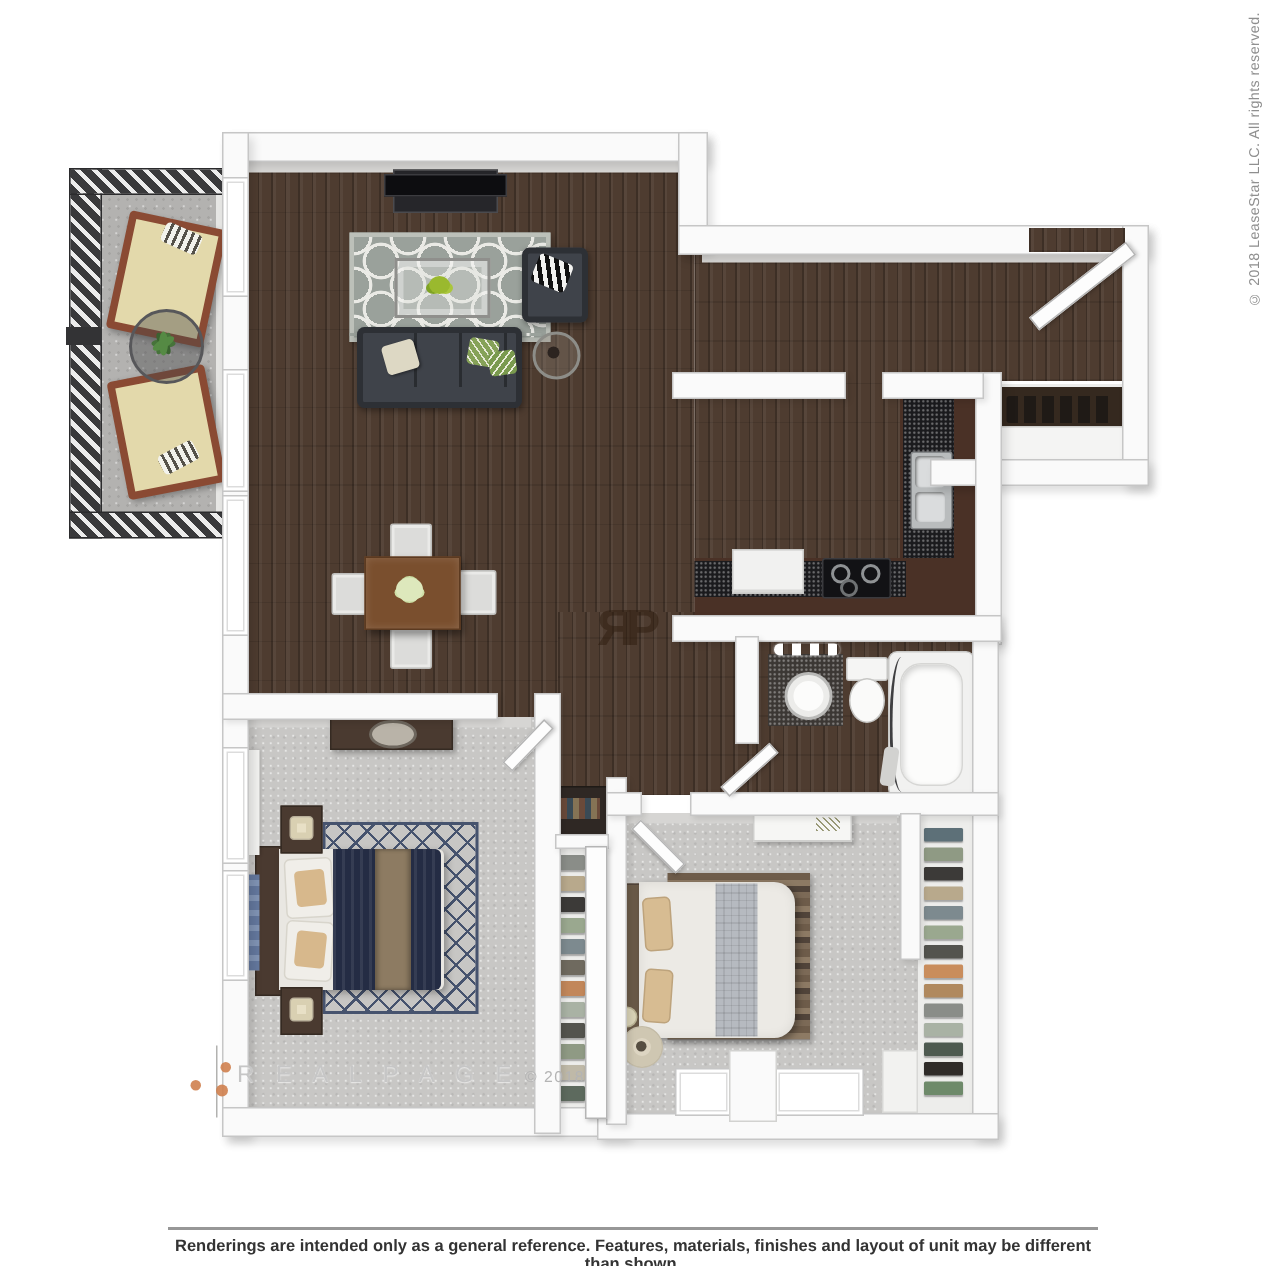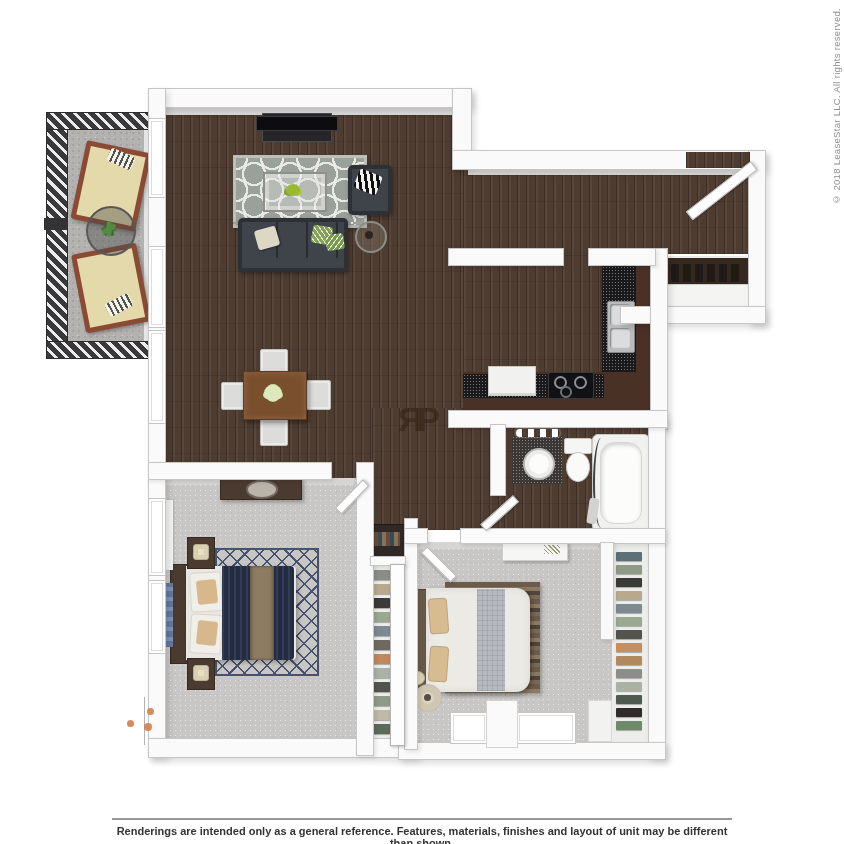--- a/index.html
+++ b/index.html
@@ -255,20 +255,23 @@
   <div class="abs door-leaf" style="left:424px;top:545px;width:40px;height:7px;transform:rotate(45deg);transform-origin:left center;"></div>
   <div class="abs door-leaf" style="left:472px;top:494px;width:42px;height:7px;transform:rotate(-42deg);transform-origin:right center;"></div>
 
   <div class="monogram" style="left:398px;top:402px;">
     <span class="mono-r">R</span><span>P</span>
   </div>
   <div class="abs" style="left:144px;top:697px;width:1px;height:48px;background:#b2b2b0;z-index:8;"></div>
   <div class="abs dot" style="left:147px;top:708px;width:7px;height:7px;"></div>
   <div class="abs dot" style="left:127px;top:720px;width:7px;height:7px;"></div>
   <div class="abs dot" style="left:144px;top:723px;width:8px;height:8px;"></div>
+  <div class="brandmark" style="left:158px;top:708px;">
+    <span class="brand-text">R E A L P A G E</span><span class="brand-year">© 2018</span>
+  </div>
 
 </div>
 
 <div class="copyright-v">© 2018 LeaseStar LLC. All rights reserved.</div>
 
 <div class="footer">
   <span>Renderings are intended only as a general reference. Features, materials, finishes and layout of unit may be different than shown.</span>
 </div>
 
 </body></html>

